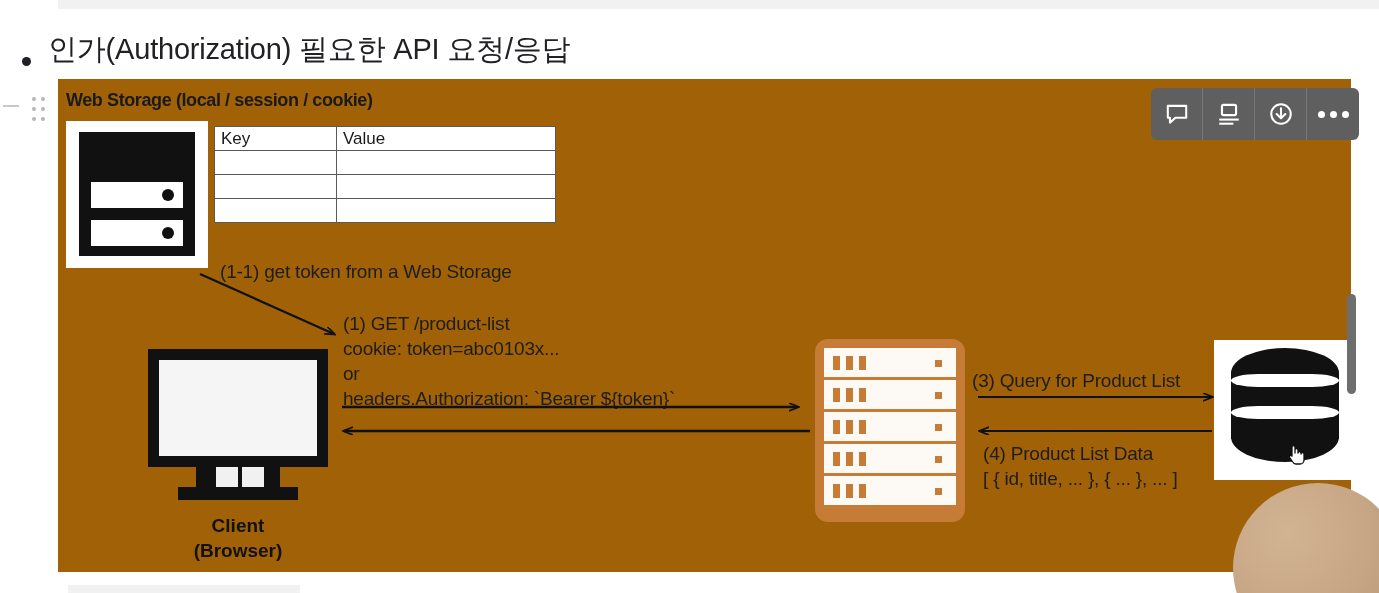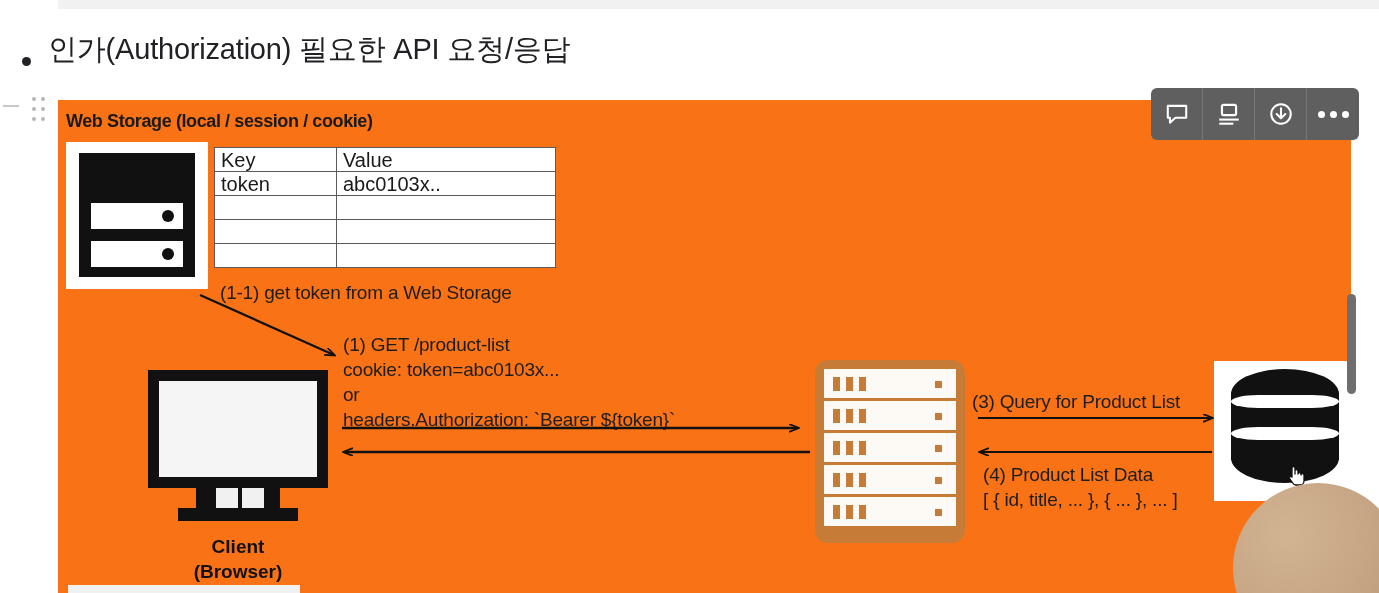--- a/index.html
+++ b/index.html
@@ -42,21 +42,21 @@
     display: grid; grid-template-columns: 1fr 1fr; grid-template-rows: 1fr 1fr 1fr;
     gap: 4px;
   }
   .drag-handle i {
     width: 4px; height: 4px; border-radius: 50%; background: #b6b6b6; display: block;
   }
 
   
   .slide-panel {
     position: absolute; left: 58px; top: 79px; width: 1293px; height: 493px;
-    background: #f97316; overflow: hidden; margin-top: 21px;
+    background: #a16207; overflow: hidden;
   }
 
   
   .storage-title {
     position: absolute; left: 8px; top: 11px;
     font-size: 18px; font-weight: bold; color: #1a1a1a;
     letter-spacing: -0.4px; white-space: nowrap;
   }
 
   
@@ -83,21 +83,21 @@
   
   .kv-table {
     position: absolute; left: 156px; top: 47px; width: 342px;
     border-collapse: collapse;
     background: #ffffff;
     table-layout: fixed;
   }
   .kv-table td, .kv-table th {
     border: 1.4px solid #5a5a5a;
     height: 24px; padding: 0 6px;
-    font-size: 20px; color: #1a1a1a; text-align: left; font-weight: normal;
+    font-size: 17px; color: #1a1a1a; text-align: left; font-weight: normal;
     line-height: 1;
     white-space: nowrap; overflow: hidden;
   }
   .kv-table col.c1 { width: 122px; }
 
   
   .dtext {
     position: absolute; font-size: 19px; color: #1d1d1d;
     line-height: 25px; white-space: pre; letter-spacing: -0.2px;
   }
@@ -277,24 +277,20 @@
           <col class="c2">
         </colgroup>
       <thead>
         <tr>
           <th>Key</th>
           <th>Value</th>
         </tr>
       </thead>
       <tbody>
         <tr>
-          <td>token</td>
-          <td>abc0103x..</td>
-        </tr>
-        <tr>
           <td></td>
           <td></td>
         </tr>
         <tr>
           <td></td>
           <td></td>
         </tr>
         <tr>
           <td></td>
           <td></td>

